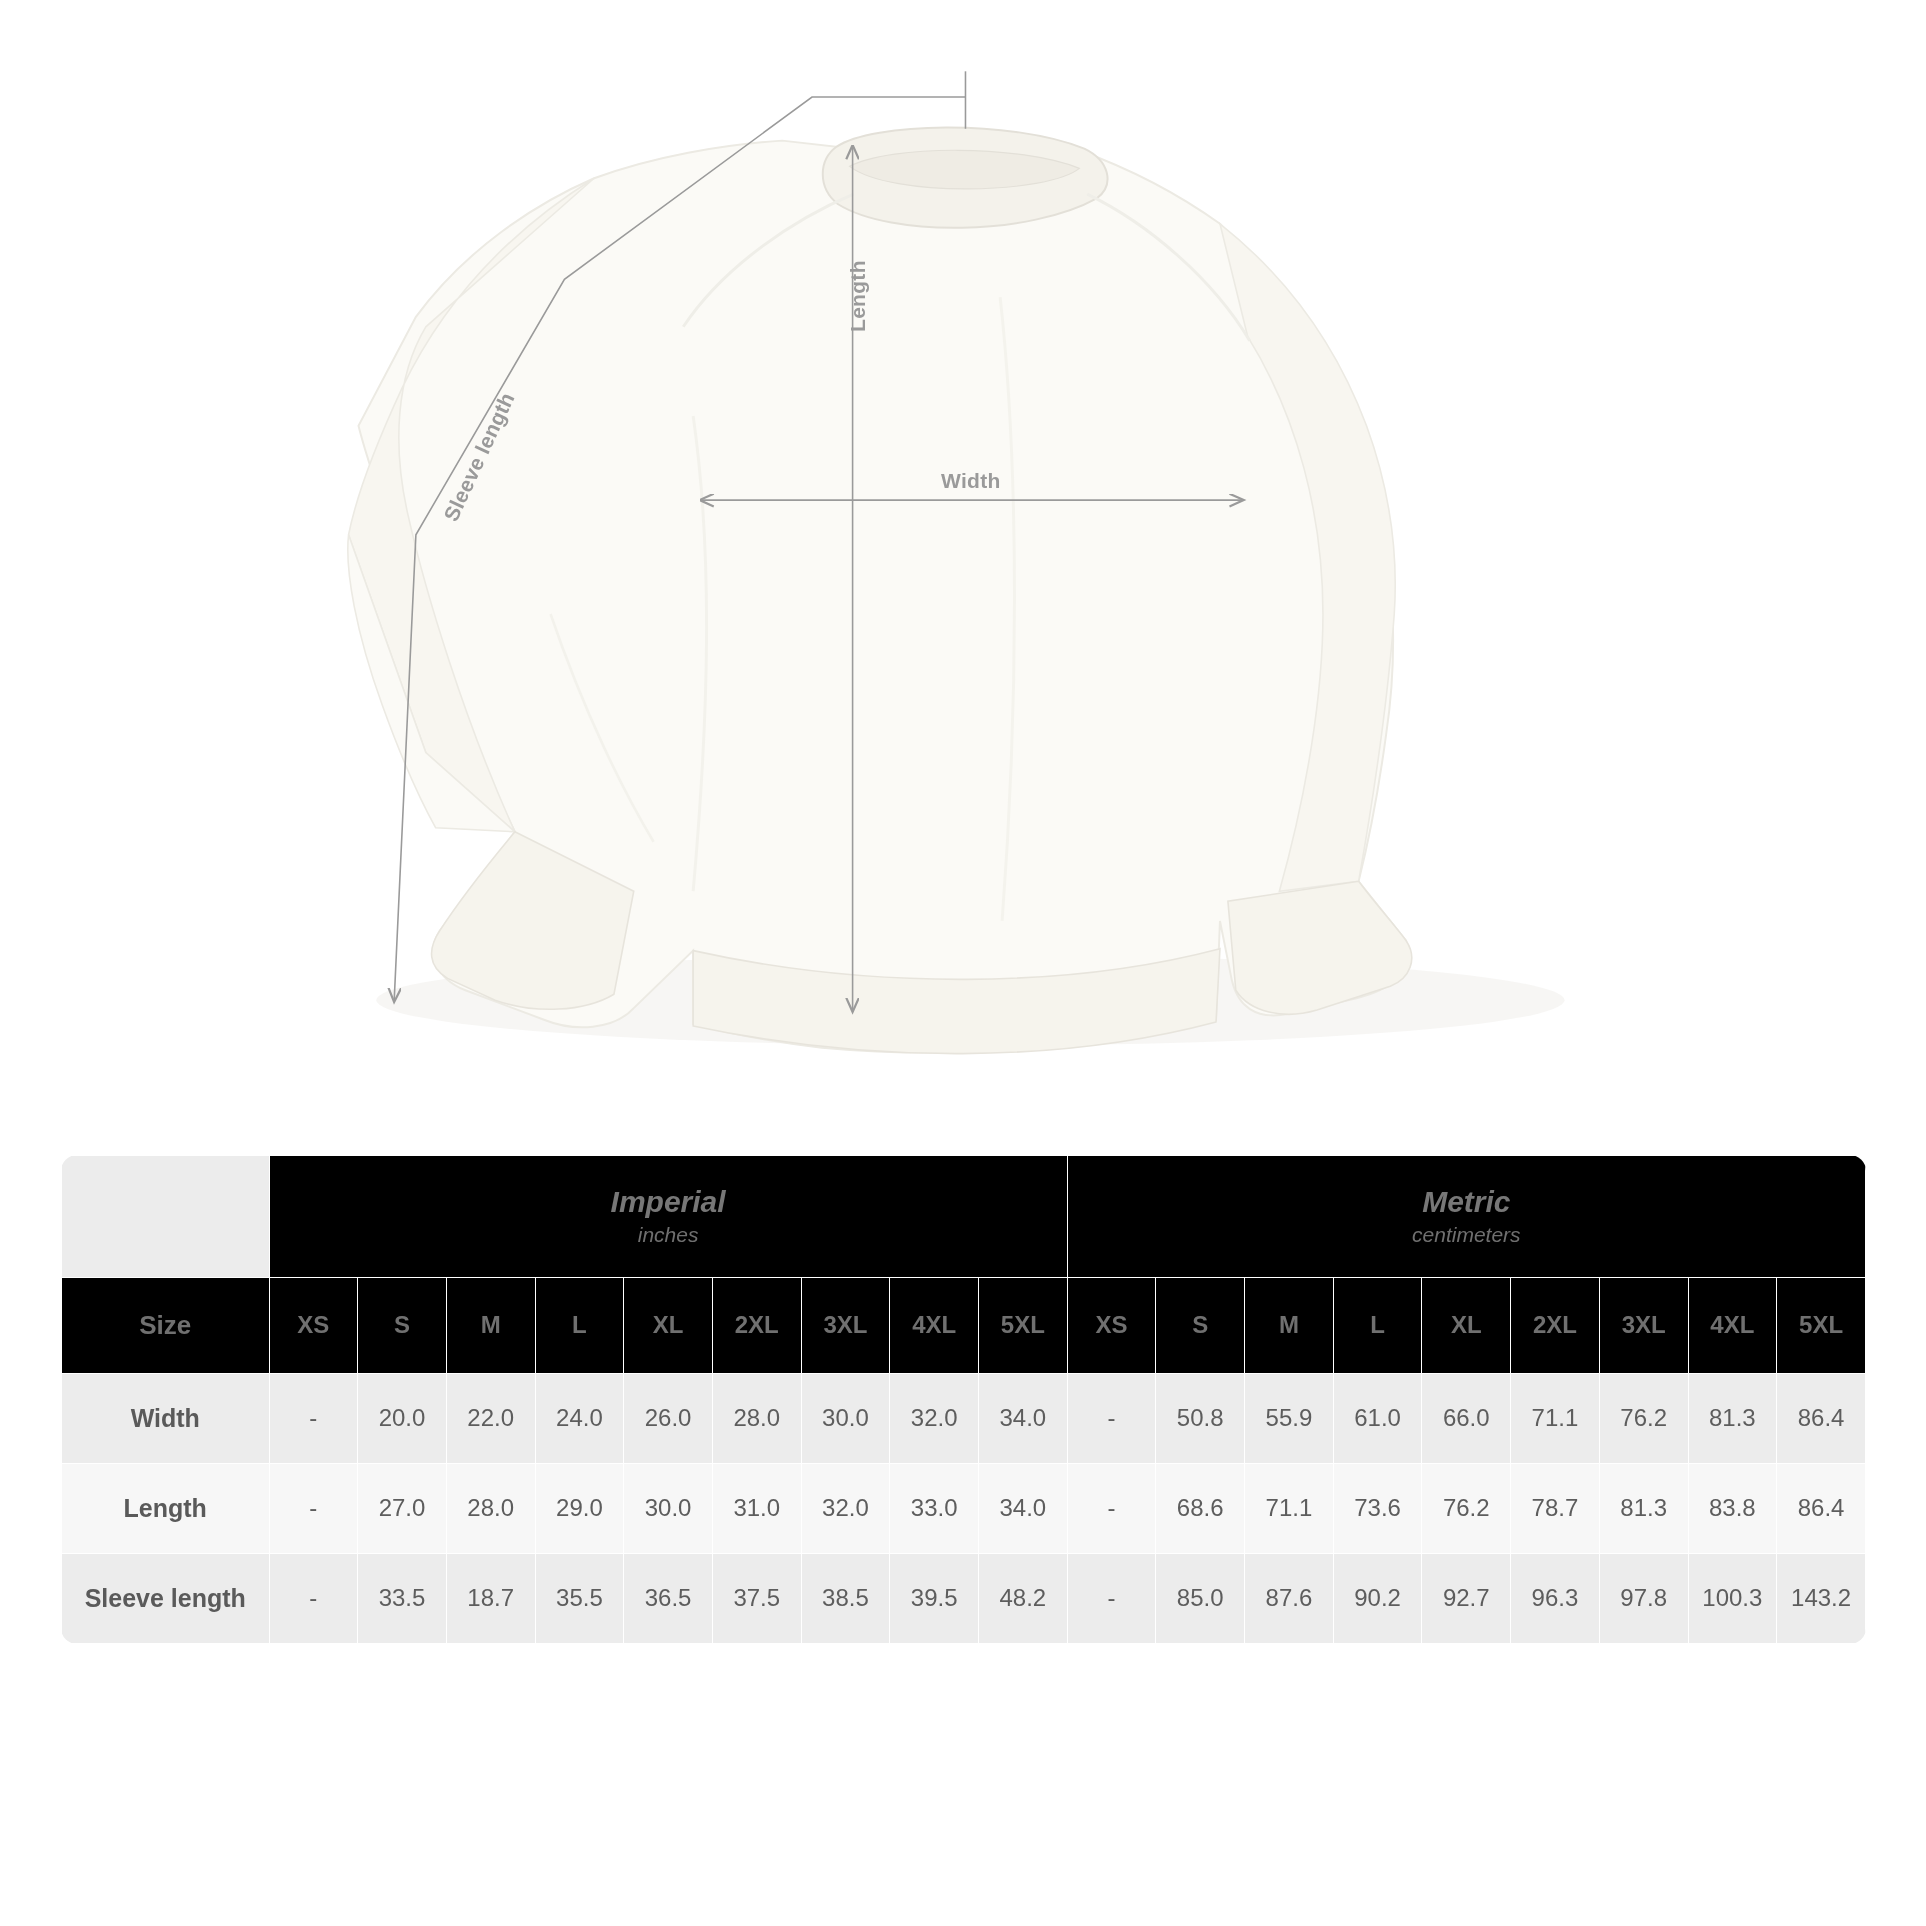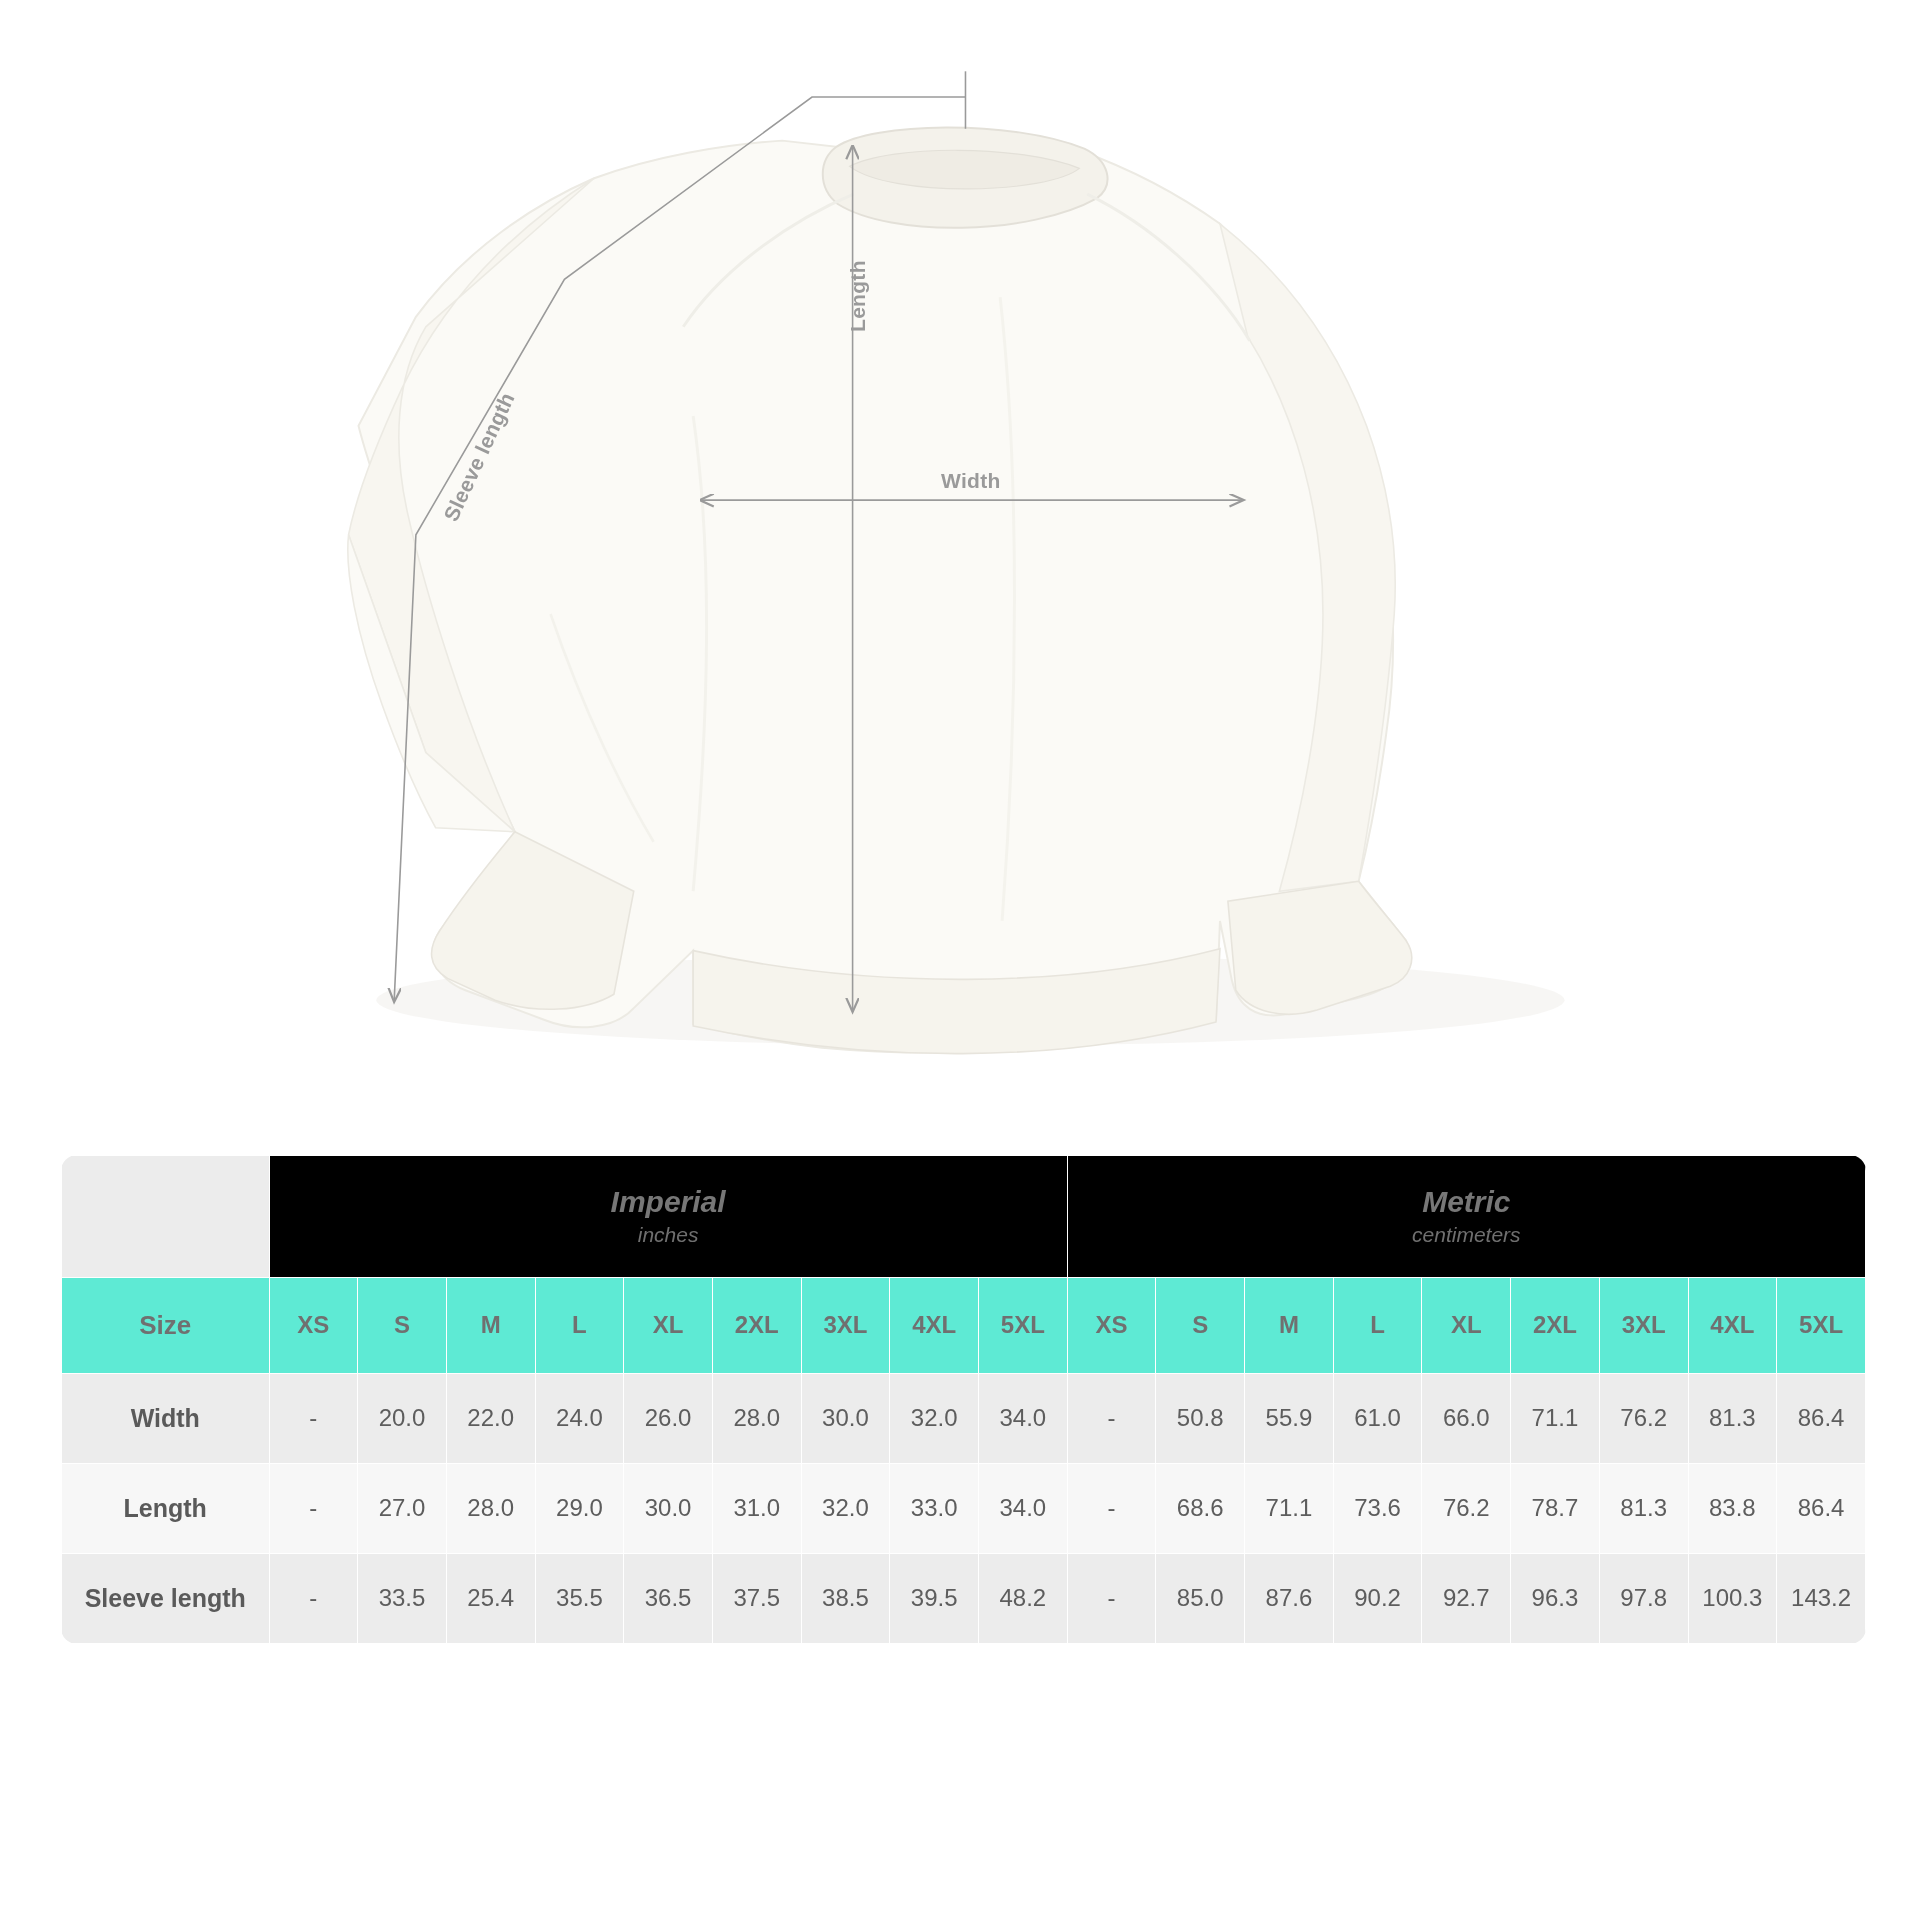--- a/index.html
+++ b/index.html
@@ -93,21 +93,21 @@
     line-height: 1.35;
   }
   .unit-head .unit-sub {
     font-size: 21px;
     font-style: italic;
     color: #6f6f6f;
   }
   .unit-head td.corner { background: #ececec; }
 
   tr.head-row td {
-    background: #5eead4;
+    background: #000000;
     color: #707070;
     font-weight: bold;
     padding: 32px 0;
     font-size: 24px;
   }
   tr.head-row td.rowlabel { font-size: 26px; }
 
   tr.data-row td {
     padding: 30px 0;
     color: #5d5d5d;
@@ -302,21 +302,21 @@
           <td>78.7</td>
           <td>81.3</td>
           <td>83.8</td>
           <td>86.4</td>
         </tr>
 
         <tr class="data-row shade">
           <td class="rowlabel">Sleeve length</td>
           <td>-</td>
           <td>33.5</td>
-          <td>25.4</td>
+          <td>18.7</td>
           <td>35.5</td>
           <td>36.5</td>
           <td>37.5</td>
           <td>38.5</td>
           <td>39.5</td>
           <td>48.2</td>
           <td>-</td>
           <td>85.0</td>
           <td>87.6</td>
           <td>90.2</td>

